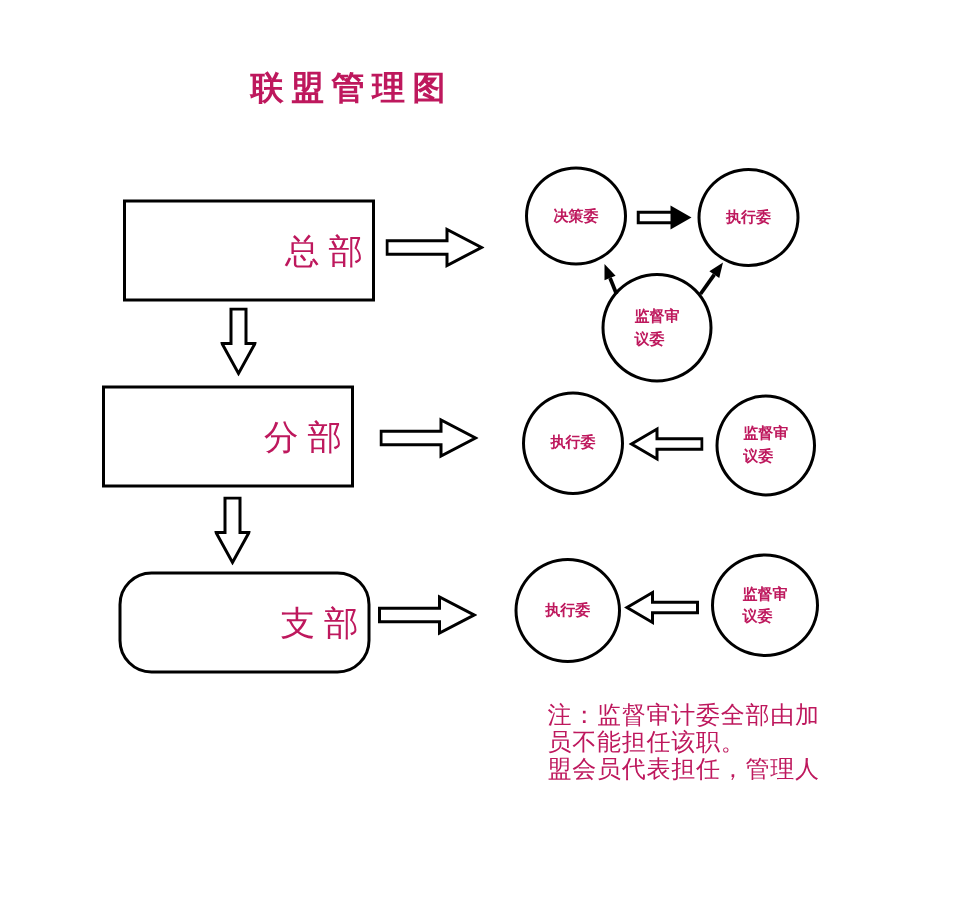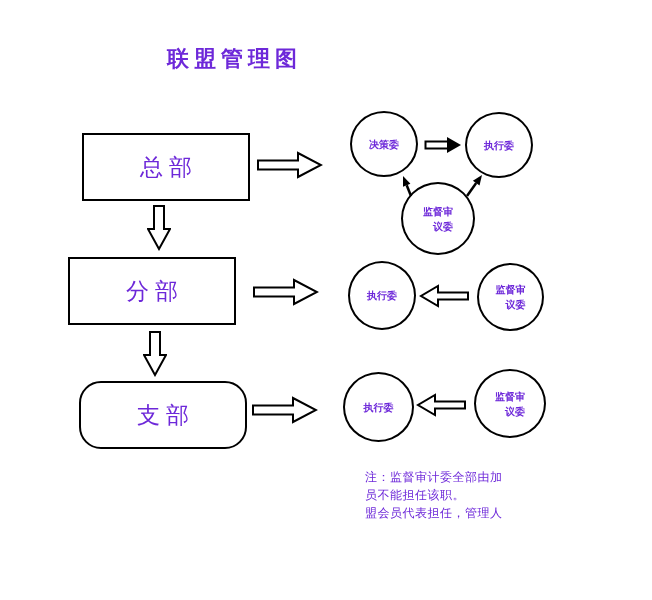--- a/index.html
+++ b/index.html
@@ -4,41 +4,41 @@
 <style>
   * { margin: 0; padding: 0; box-sizing: border-box; }
   html, body { background: #ffffff; }
   .page {
     position: relative;
     width: 636px;
     height: 600px;
     background: #ffffff;
     overflow: hidden;
     font-family: "DejaVu Sans", "Liberation Sans", sans-serif;
-    color: #6d28d9;
+    color: #be185d;
   }
   .title {
     position: absolute;
     left: 167px;
     top: 44px;
     font-family: "DejaVu Serif", "Liberation Serif", serif;
     font-size: 22px;
     font-weight: bold;
     letter-spacing: 5px;
     white-space: nowrap;
   }
   .org-box {
     position: absolute;
     width: 168px;
     height: 68px;
     border: 2px solid #000000;
     background: #ffffff;
     display: flex;
     align-items: center;
-    justify-content: center;
+    justify-content: flex-end;
     font-family: "DejaVu Serif", "Liberation Serif", serif;
     font-size: 23px;
     letter-spacing: 6px;
     text-indent: 6px; 
   }
   .box-hq  { left: 82px; top: 133px; }
   .box-div { left: 68px; top: 257px; }
   .box-br  { left: 79px; top: 381px; border-radius: 22px; }
   .circle {
     position: absolute;
@@ -46,34 +46,34 @@
     border-radius: 50%;
     background: #ffffff;
     display: flex;
     align-items: center;
     justify-content: center;
     text-align: center;
     font-size: 10px;
     font-weight: bold;
     line-height: 15px;
   }
-  .circle .lines { text-align: right; }
+  .circle .lines { text-align: left; }
   .c-decision { left: 350px; top: 111px; width: 68px; height: 66px; }
   .c-exec1    { left: 465px; top: 112px; width: 68px; height: 66px; }
   .c-superv1  { left: 401px; top: 182px; width: 74px; height: 73px; }
   .c-exec2    { left: 348px; top: 261px; width: 68px; height: 69px; }
   .c-superv2  { left: 477px; top: 263px; width: 67px; height: 68px; }
   .c-exec3    { left: 343px; top: 372px; width: 71px; height: 70px; }
   .c-superv3  { left: 474px; top: 369px; width: 72px; height: 69px; }
   .arrow { position: absolute; }
   .note {
     position: absolute;
     left: 365px;
     top: 468px;
-    font-size: 12px;
+    font-size: 16px;
     line-height: 18px;
     letter-spacing: 0.5px;
     white-space: nowrap;
   }
 </style>
 </head>
 <body>
 
 <div class="page">
 

